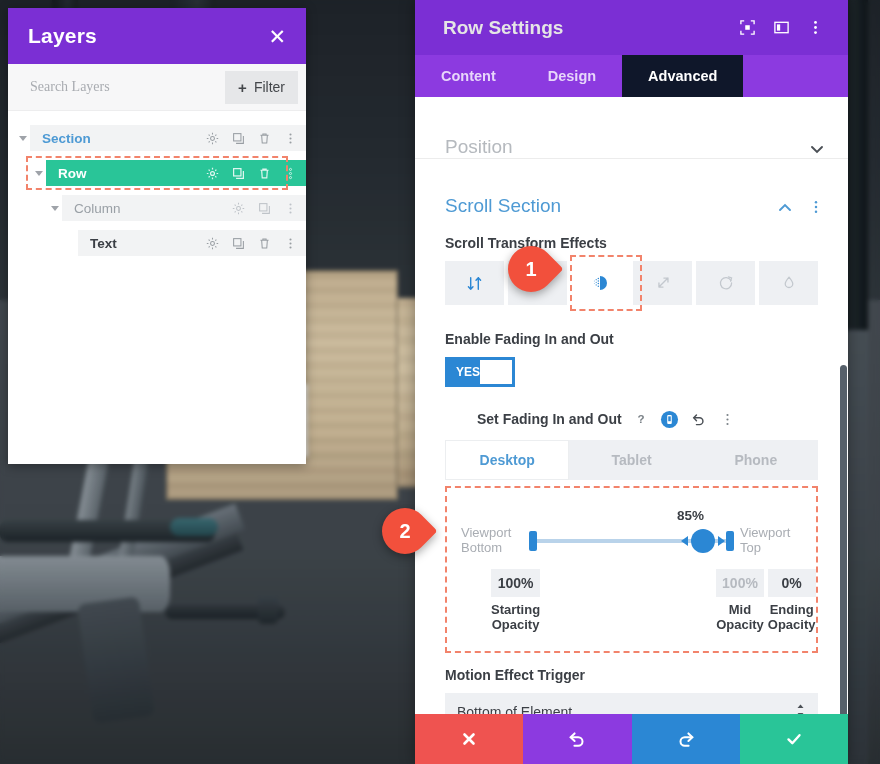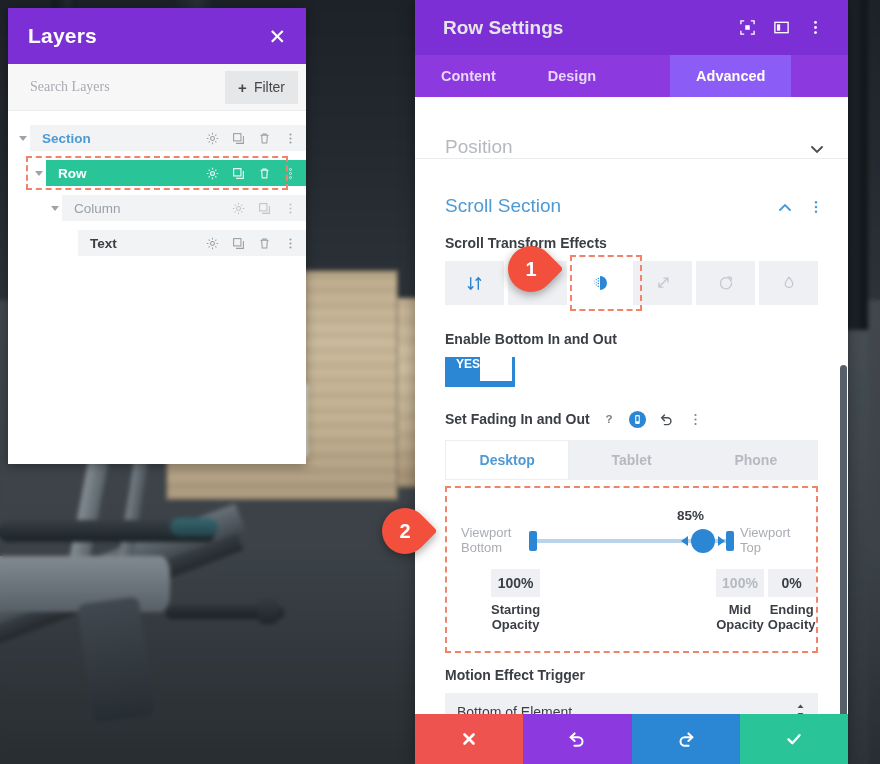--- a/index.html
+++ b/index.html
@@ -204,21 +204,21 @@
     height: 55px; background: #7b2fd4; display: flex; align-items: center;
     padding: 0 16px 0 28px; gap: 0;
   }
   .set-header .stitle { color: #e5e5e5; font-size: 19px; font-weight: 700; flex: 1; }
   .hdr-ico { width: 34px; height: 34px; display:flex; align-items:center; justify-content:center; cursor: pointer; }
   .tabs { height: 42px; background: #8c3ae0; display: flex; }
   .tab {
     padding: 0 26px; display: flex; align-items: center; justify-content: center;
     color: #e7d6fa; font-size: 14.5px; font-weight: 700; cursor: pointer;
   }
-  .tab.active { background: #8b5cf6; color: #fff; margin-left: 48px; }
+  .tab.active { background: #0f172a; color: #fff; }
   .scroll-area { flex: 1; overflow: hidden; position: relative; background: #fff; }
   .sec-head {
     display: flex; align-items: flex-end; padding: 0 22px 0 30px; height: 62px;
     border-bottom: 1px solid #ececec;
   }
   .sec-head .sh-title { flex: 1; font-size: 19px; }
   .sec-head.collapsed .sh-title { color: #b5b9be; }
   .sec-head.open .sh-title { color: #4e9ad4; }
   .chev { width: 18px; height: 18px; }
   .kebab { width: 18px; height: 18px; margin-left: 14px; cursor: pointer; }
@@ -227,27 +227,27 @@
   .effect-tabs { display: flex; gap: 4px; position: relative; }
   .effect-tab {
     flex: 1; height: 44px; background: #eef0f3; display: flex; align-items: center;
     justify-content: center; cursor: pointer; position: relative;
   }
   .effect-tab.active { background: #fff; }
   .hl-box {
     position: absolute; border: 2px dashed #f2836b; pointer-events: none;
   }
   .toggle {
-    width: 70px; height: 30px; background: #2b87d4; display: flex; align-items: flex-start;
+    width: 70px; height: 30px; background: #2b87d4; display: flex; align-items: center;
     cursor: pointer;
   }
   .toggle .tl { color: #fff; font-size: 12px; font-weight: 700; padding-left: 11px; flex:1; }
   .toggle .knob { width: 32px; height: 24px; background: #fff; margin-right: 3px; }
   .inline-row { display: flex; align-items: center; gap: 9px; margin-bottom: 11px; }
-  .inline-row .ilabel { font-size: 14px; font-weight: 700; color: #3b3f45; }
+  .inline-row .ilabel { font-size: 14px; font-weight: 700; color: #3b3f45; margin-left: 32px; }
   .mini-ico { width: 20px; height: 20px; display: flex; align-items: center;
               justify-content: center; cursor: pointer; }
   .device-tabs { display: flex; }
   .device-tab {
     flex: 1; height: 40px; display: flex; align-items: center; justify-content: center;
     font-size: 14px; font-weight: 700; background: #eef0f3; color: #b6bac0; cursor: pointer;
     border: 1px solid transparent;
   }
   .device-tab.active { background: #fff; color: #4e9ad4; border-color: #eceef0; }
   .slider-wrap {
@@ -588,21 +588,21 @@
           </svg>
         </div>
         <div class="effect-tab">
           <svg width="18" height="18" viewBox="0 0 20 20" fill="none" stroke="#c3c8ce" stroke-width="1.4" stroke-linejoin="round">
             <path d="M10 3.4c2.6 3.2 4.2 5.3 4.2 7.4a4.2 4.2 0 0 1-8.4 0c0-2.1 1.6-4.2 4.2-7.4z"></path>
           </svg>
         </div>
         <div class="hl-box" style="left:calc(33.333% + 1px); top:-6px; width:72px; height:56px;"></div>
       </div>
 
-      <div class="field-label" style="margin-top:26px;">Enable Bottom In and Out</div>
+      <div class="field-label" style="margin-top:26px;">Enable Fading In and Out</div>
       <div class="toggle">
         <span class="tl">YES</span>
         <span class="knob"></span>
       </div>
 
       <div class="inline-row" style="margin-top:22px;">
         <span class="ilabel">Set Fading In and Out</span>
         <span class="mini-ico">
           <svg width="16" height="16" viewBox="0 0 18 18" fill="#7b8288">
               <text x="9" y="13.5" font-size="13" font-family="Liberation Sans, sans-serif" font-weight="700" text-anchor="middle">?</text>

